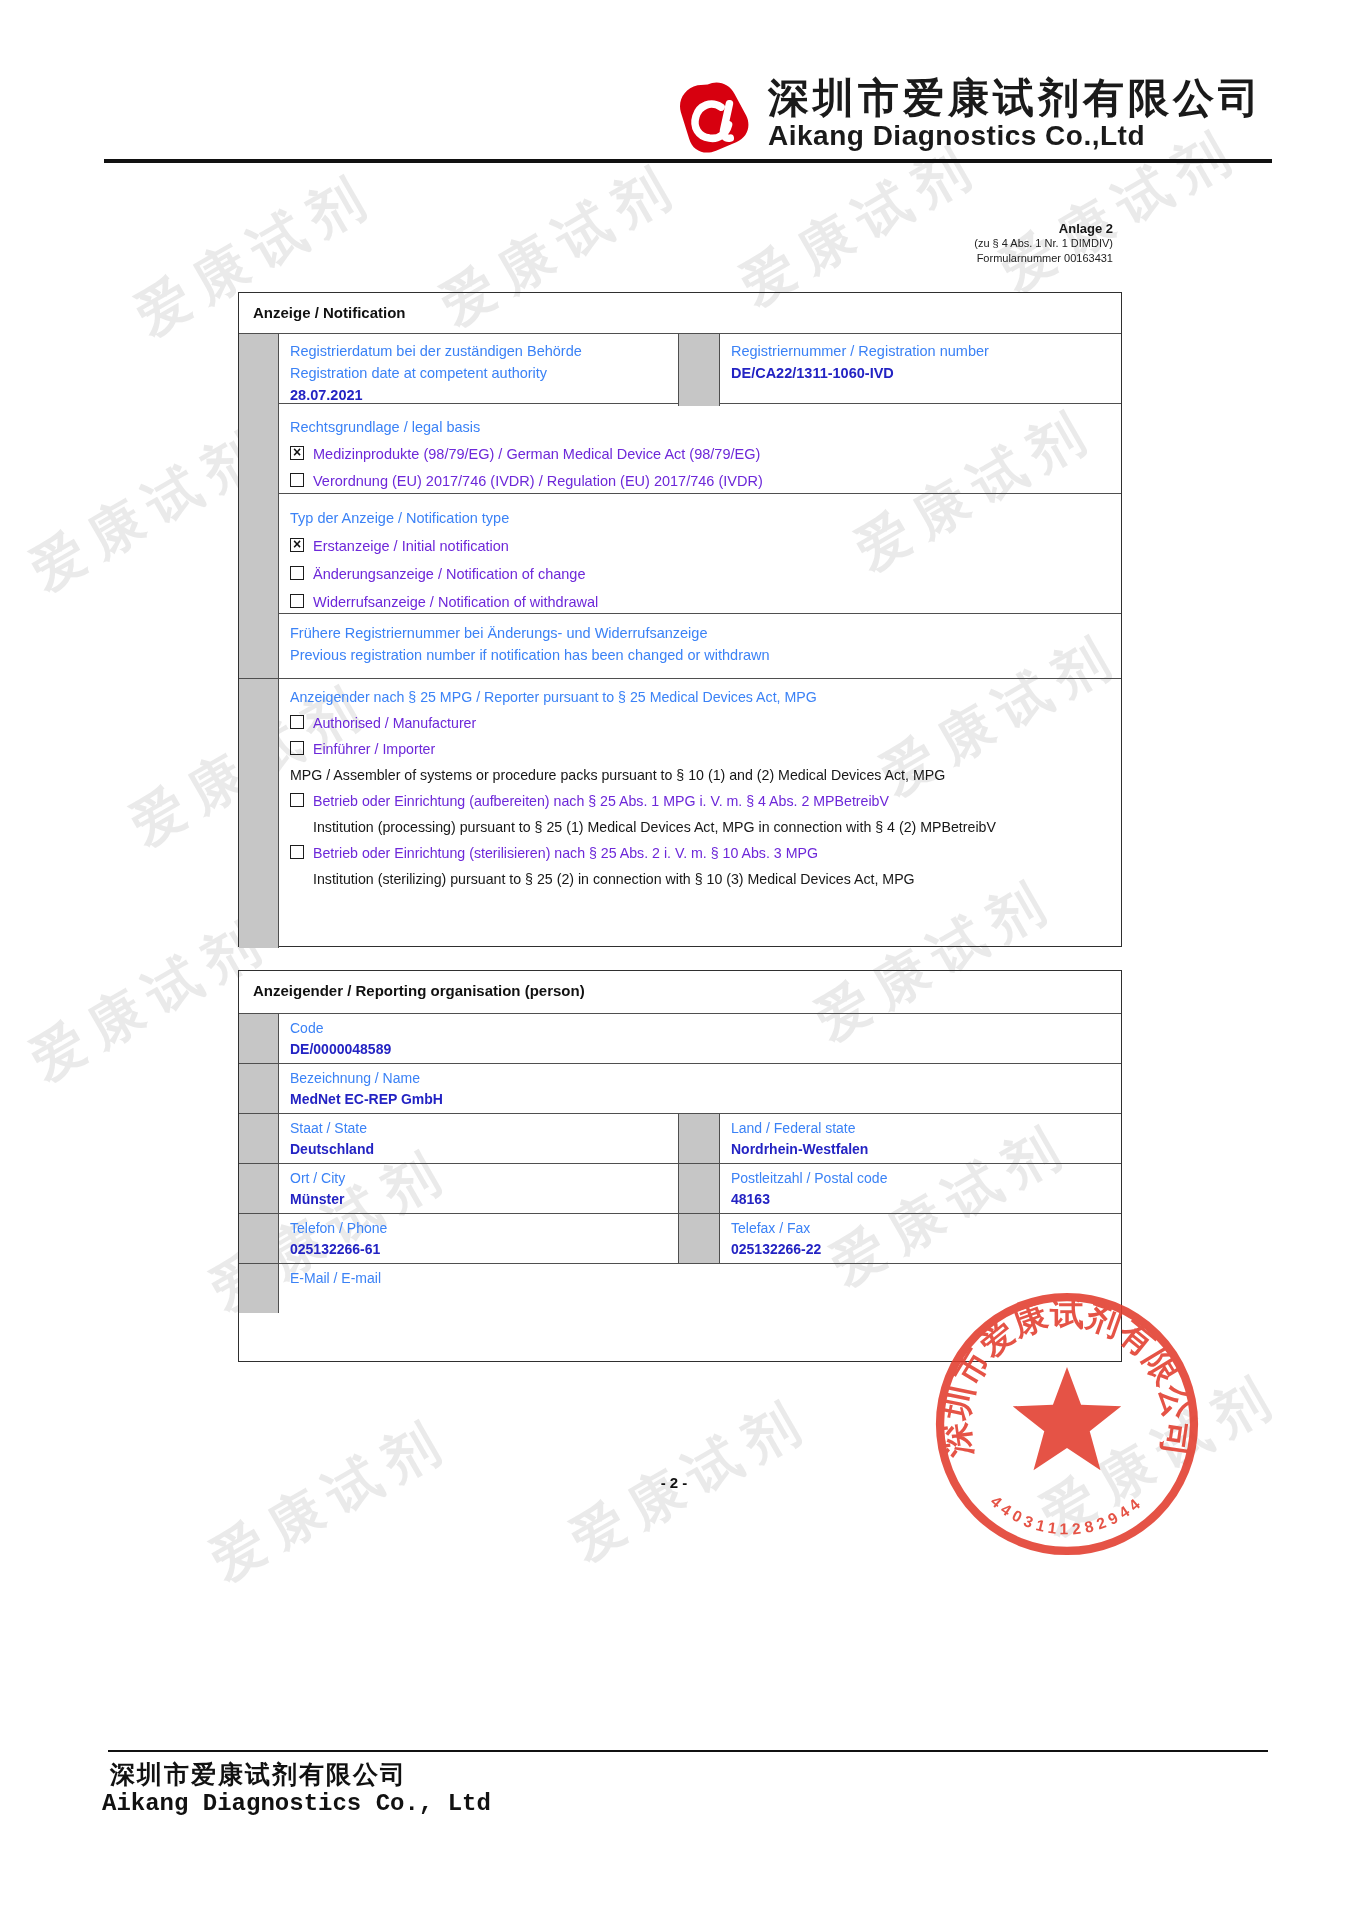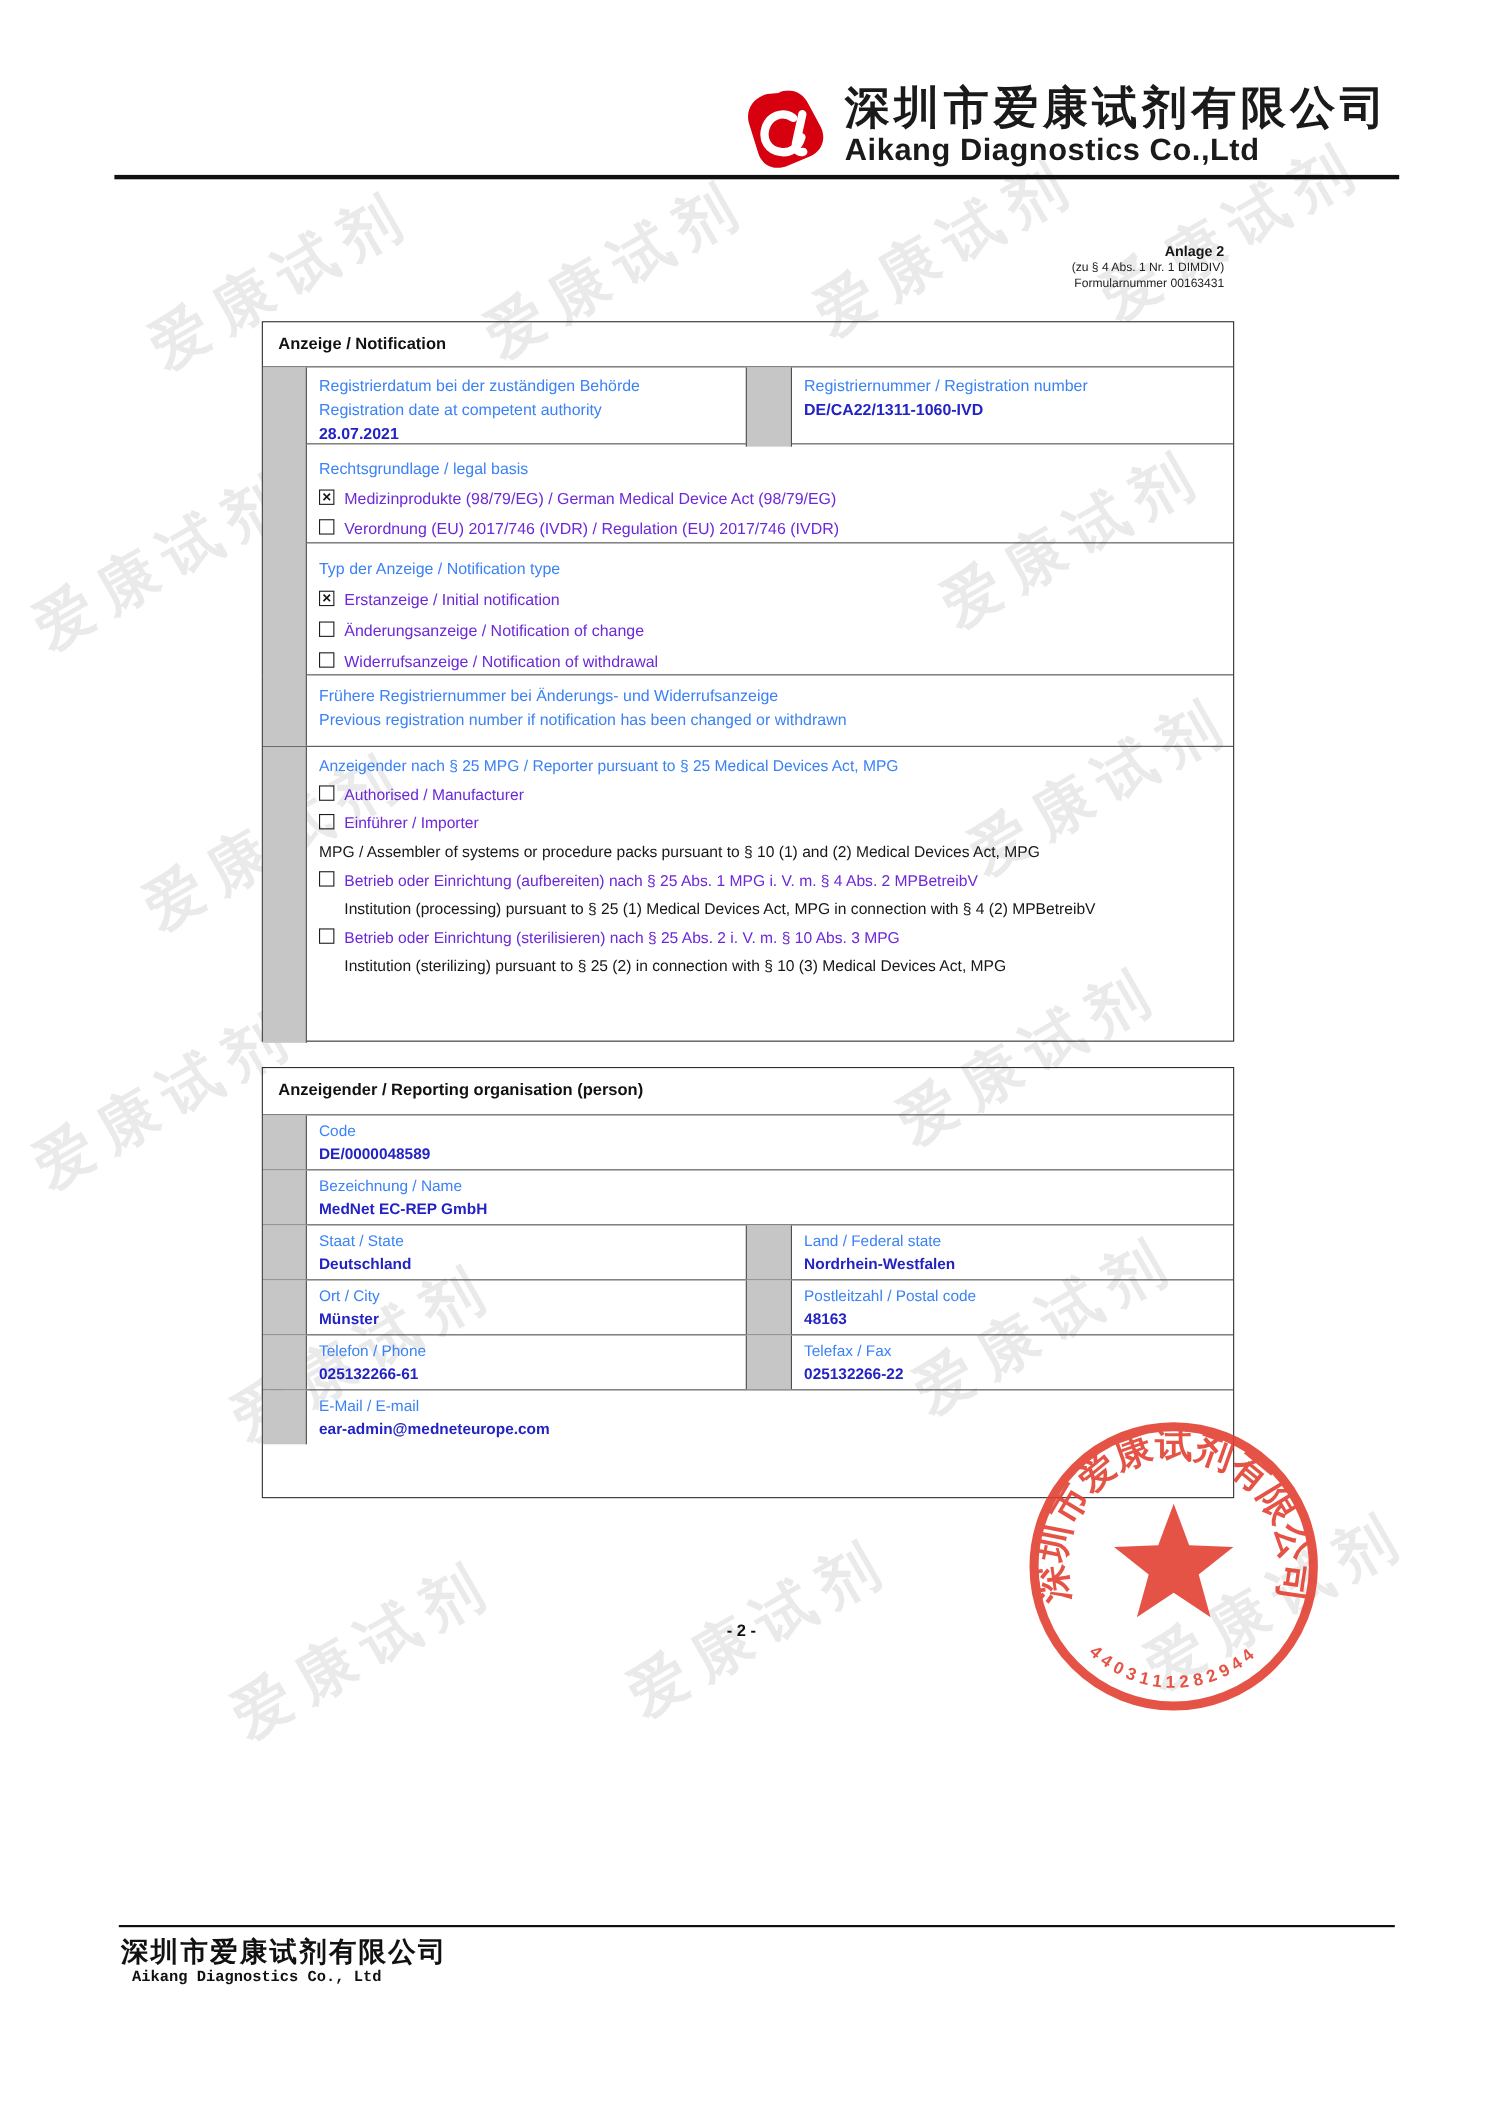--- a/index.html
+++ b/index.html
@@ -59,21 +59,21 @@
   .pagenum{position:absolute;left:629px;top:1474px;width:90px;text-align:center;
       font-size:15px;font-weight:600;color:#111;z-index:1;}
 
   
   .stamp{position:absolute;left:929px;top:1286px;width:276px;height:276px;z-index:3;opacity:.88;}
 
   
   .foot-rule{position:absolute;left:108px;top:1750px;width:1160px;height:2px;background:#111;z-index:1;}
   .foot-cn{position:absolute;left:110px;top:1758px;font-size:25px;font-weight:bold;color:#111;
       font-family:"DejaVu Serif",serif;letter-spacing:2px;z-index:1;}
-  .foot-en{position:absolute;left:120px;top:1790px;font-size:14px;font-weight:600;color:#111;
+  .foot-en{position:absolute;left:102px;top:1790px;font-size:24px;font-weight:600;color:#111;
       font-family:"Liberation Mono",monospace;z-index:1;}
 </style>
 </head>
 <body>
 
 <div class="page">
 
   <div class="wm" style="left:255px;top:255px">爱康试剂</div>
   <div class="wm" style="left:560px;top:245px">爱康试剂</div>
   <div class="wm" style="left:860px;top:225px">爱康试剂</div>
@@ -224,21 +224,20 @@
       <div class="cell">
         <div class="lbl">Telefax / Fax</div>
         <div class="val">025132266-22</div>
       </div>
     </div>
 
     <div class="row" style="height:50px">
       <div class="g"></div>
       <div class="cell">
         <div class="lbl">E-Mail / E-mail</div>
-        <div class="val">ear-admin@medneteurope.com</div>
       </div>
     </div>
   </div>
 
   <div class="pagenum">- 2 -</div>
 
   <svg class="stamp" viewBox="0 0 300 300">
     <circle cx="150" cy="150" r="138" fill="none" stroke="#e23c2d" stroke-width="9"></circle>
     <polygon points="150,88 134.7,129 91,130.8 125.3,158 113.6,200.2 150,176 186.4,200.2 174.7,158 209,130.8 165.3,129" fill="#e23c2d"></polygon>
     <defs>

